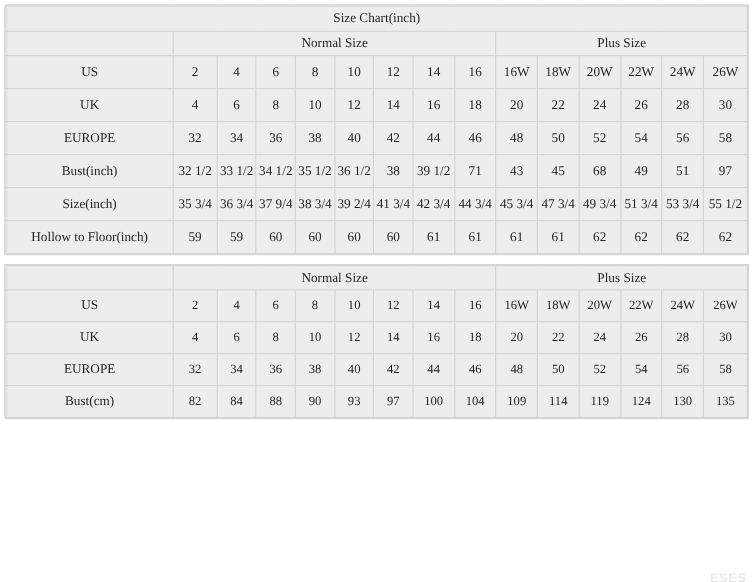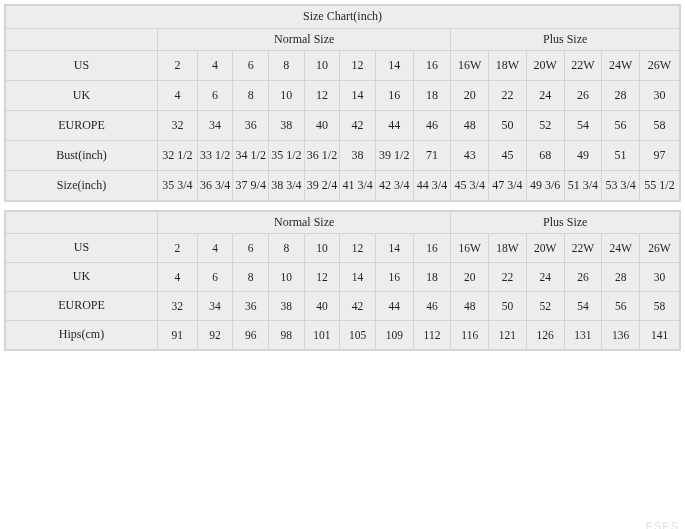--- a/index.html
+++ b/index.html
@@ -189,26 +189,43 @@
           <td class="datacell">35 3/4</td>
           <td class="datacell">36 3/4</td>
           <td class="datacell">37 9/4</td>
           <td class="datacell">38 3/4</td>
           <td class="datacell">39 2/4</td>
           <td class="datacell">41 3/4</td>
           <td class="datacell">42 3/4</td>
           <td class="datacell">44 3/4</td>
           <td class="datacell">45 3/4</td>
           <td class="datacell">47 3/4</td>
-          <td class="datacell">49 3/6</td>
+          <td class="datacell">49 3/4</td>
           <td class="datacell">51 3/4</td>
           <td class="datacell">53 3/4</td>
           <td class="datacell">55 1/2</td>
         </tr>
 
+        <tr>
+          <td class="rowlabel">Hollow to Floor(inch)</td>
+          <td class="datacell">59</td>
+          <td class="datacell">59</td>
+          <td class="datacell">60</td>
+          <td class="datacell">60</td>
+          <td class="datacell">60</td>
+          <td class="datacell">60</td>
+          <td class="datacell">61</td>
+          <td class="datacell">61</td>
+          <td class="datacell">61</td>
+          <td class="datacell">61</td>
+          <td class="datacell">62</td>
+          <td class="datacell">62</td>
+          <td class="datacell">62</td>
+          <td class="datacell">62</td>
+        </tr>
       </tbody>
     </table>
   </div>
 
   <div class="chart-block second">
     <table class="size-table cm-block">
       <colgroup>
         <col style="width:145px">
         <col style="width:38px">
           <col style="width:34px">
@@ -279,38 +296,38 @@
           <td class="datacell">44</td>
           <td class="datacell">46</td>
           <td class="datacell">48</td>
           <td class="datacell">50</td>
           <td class="datacell">52</td>
           <td class="datacell">54</td>
           <td class="datacell">56</td>
           <td class="datacell">58</td>
         </tr>
 
-
-
-        <tr>
-          <td class="rowlabel">Hips(cm)</td>
-          <td class="datacell">91</td>
-          <td class="datacell">92</td>
-          <td class="datacell">96</td>
-          <td class="datacell">98</td>
-          <td class="datacell">101</td>
-          <td class="datacell">105</td>
+        <tr>
+          <td class="rowlabel">Bust(cm)</td>
+          <td class="datacell">82</td>
+          <td class="datacell">84</td>
+          <td class="datacell">88</td>
+          <td class="datacell">90</td>
+          <td class="datacell">93</td>
+          <td class="datacell">97</td>
+          <td class="datacell">100</td>
+          <td class="datacell">104</td>
           <td class="datacell">109</td>
-          <td class="datacell">112</td>
-          <td class="datacell">116</td>
-          <td class="datacell">121</td>
-          <td class="datacell">126</td>
-          <td class="datacell">131</td>
-          <td class="datacell">136</td>
-          <td class="datacell">141</td>
-        </tr>
+          <td class="datacell">114</td>
+          <td class="datacell">119</td>
+          <td class="datacell">124</td>
+          <td class="datacell">130</td>
+          <td class="datacell">135</td>
+        </tr>
+
+
 
       </tbody>
     </table>
   </div>
 
   <div class="watermark">ESES</div>
 </div>
 
 </body></html>

